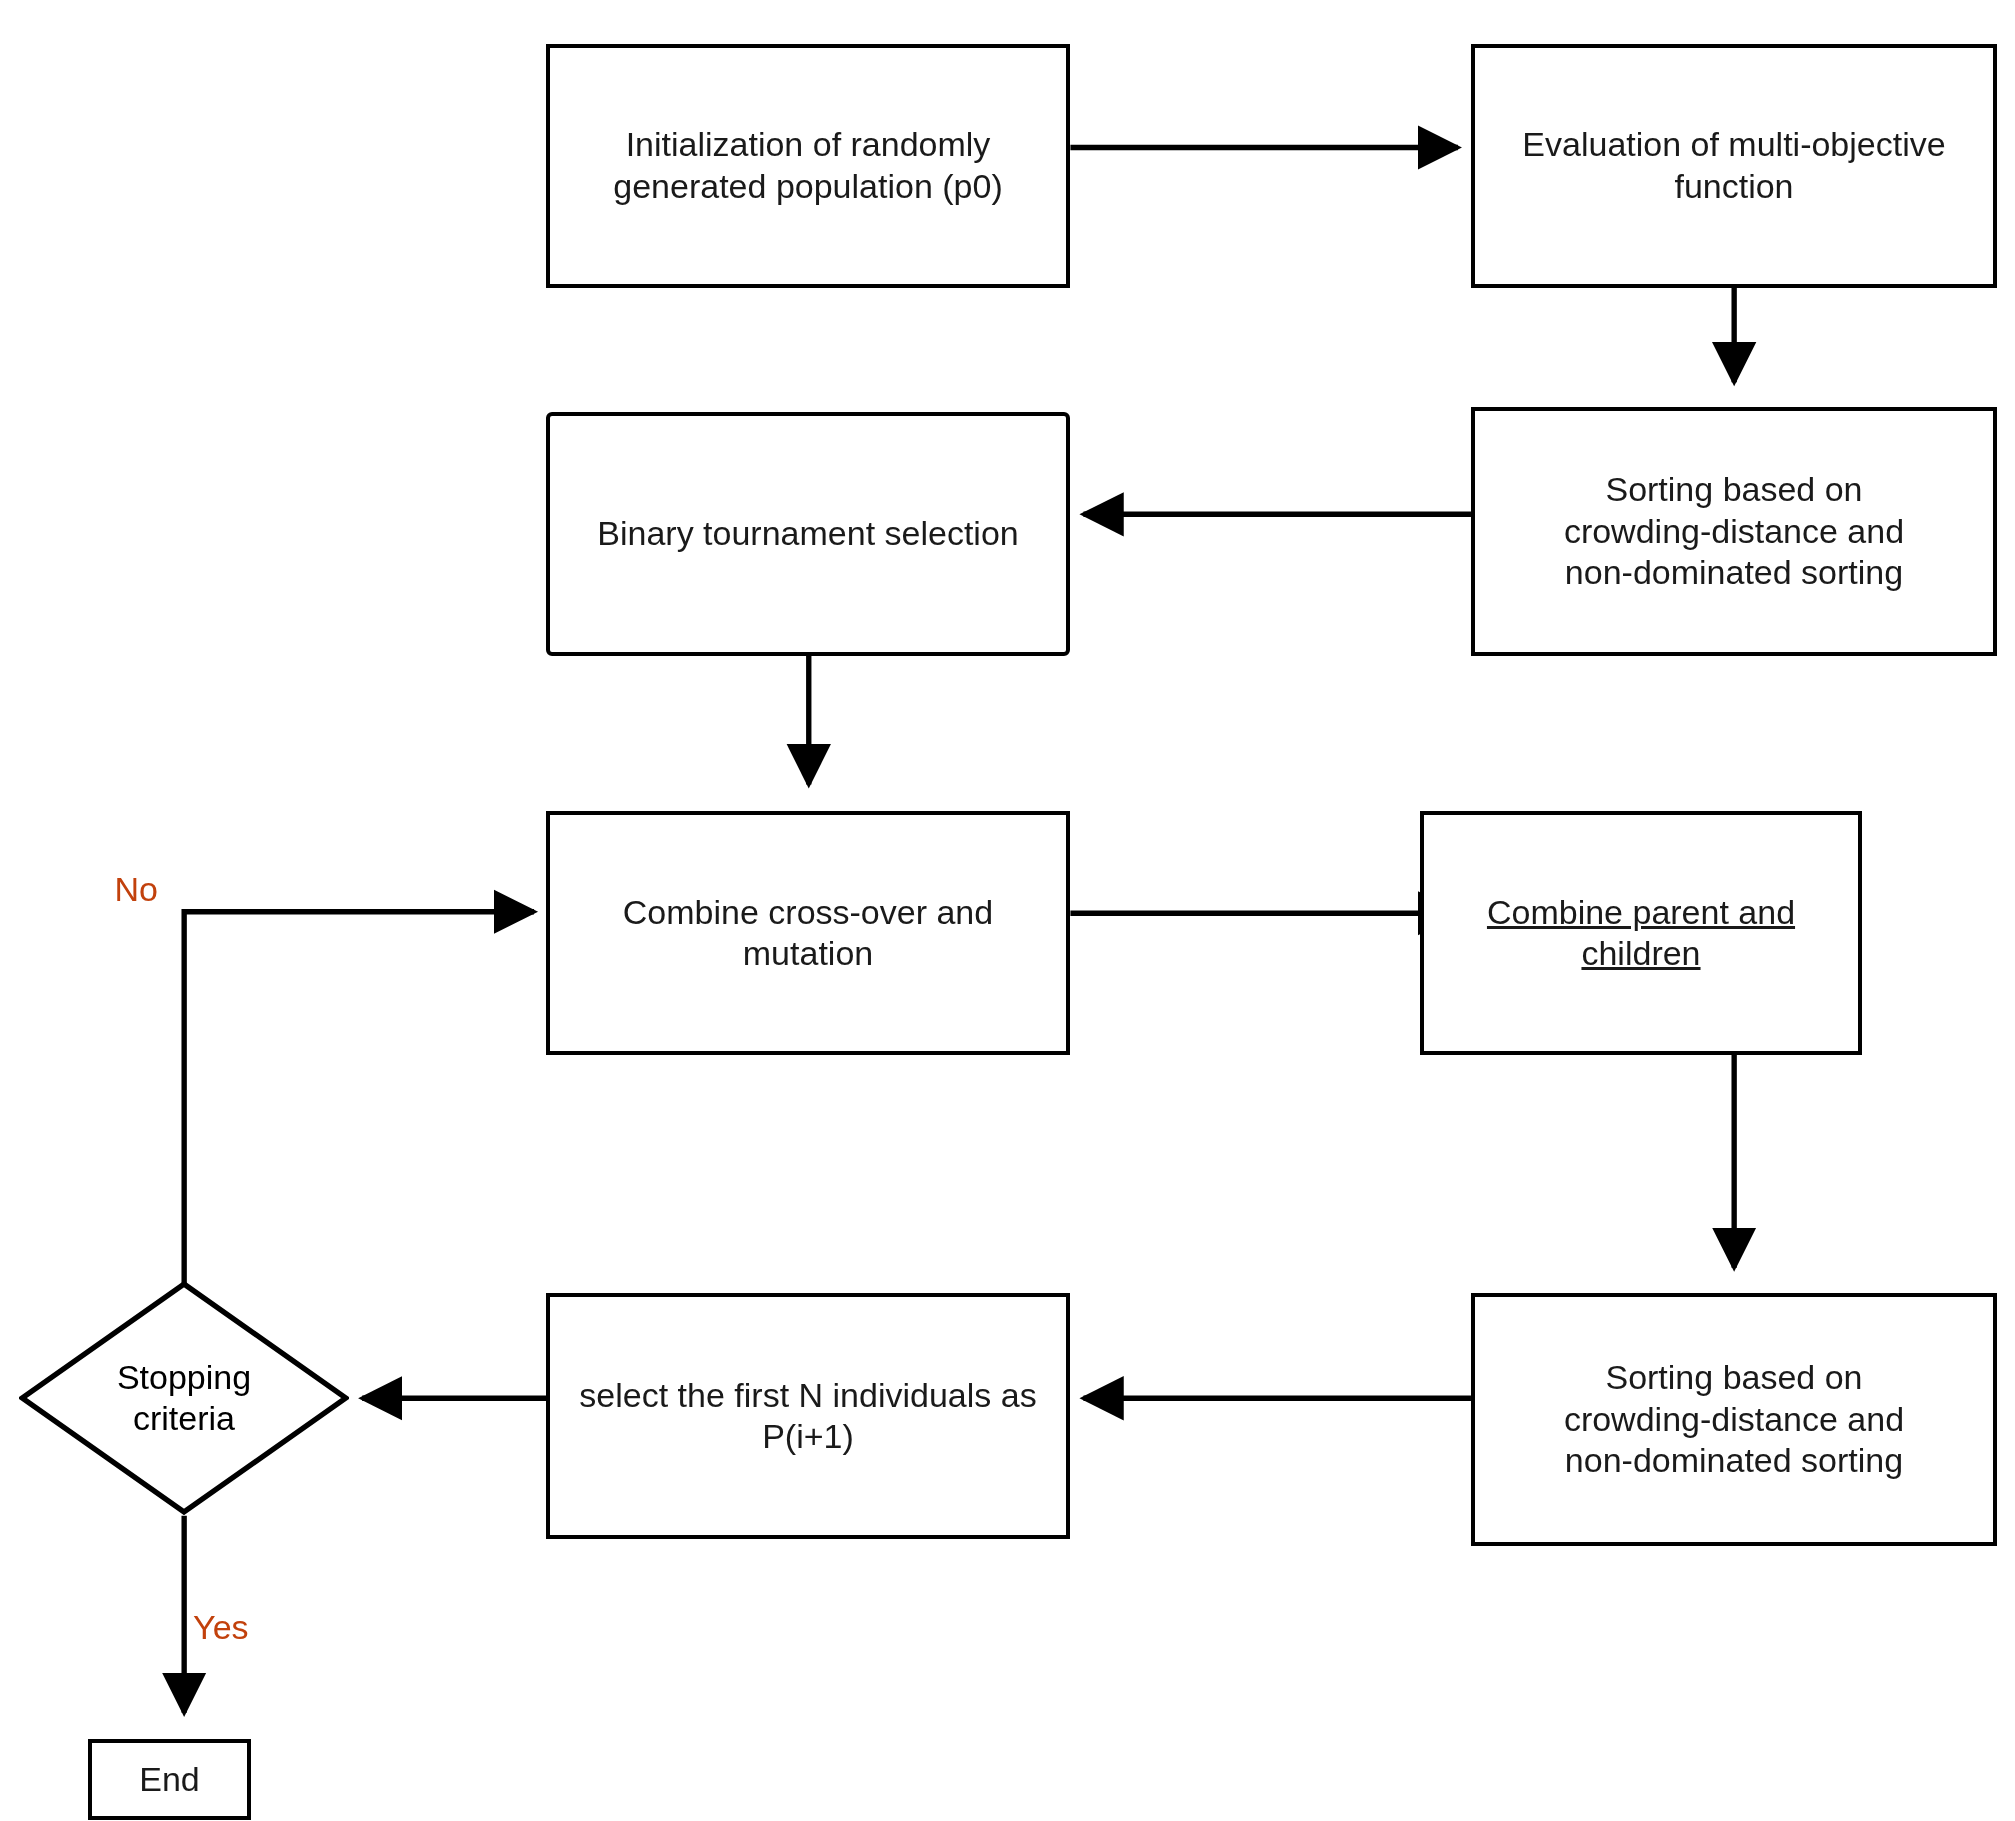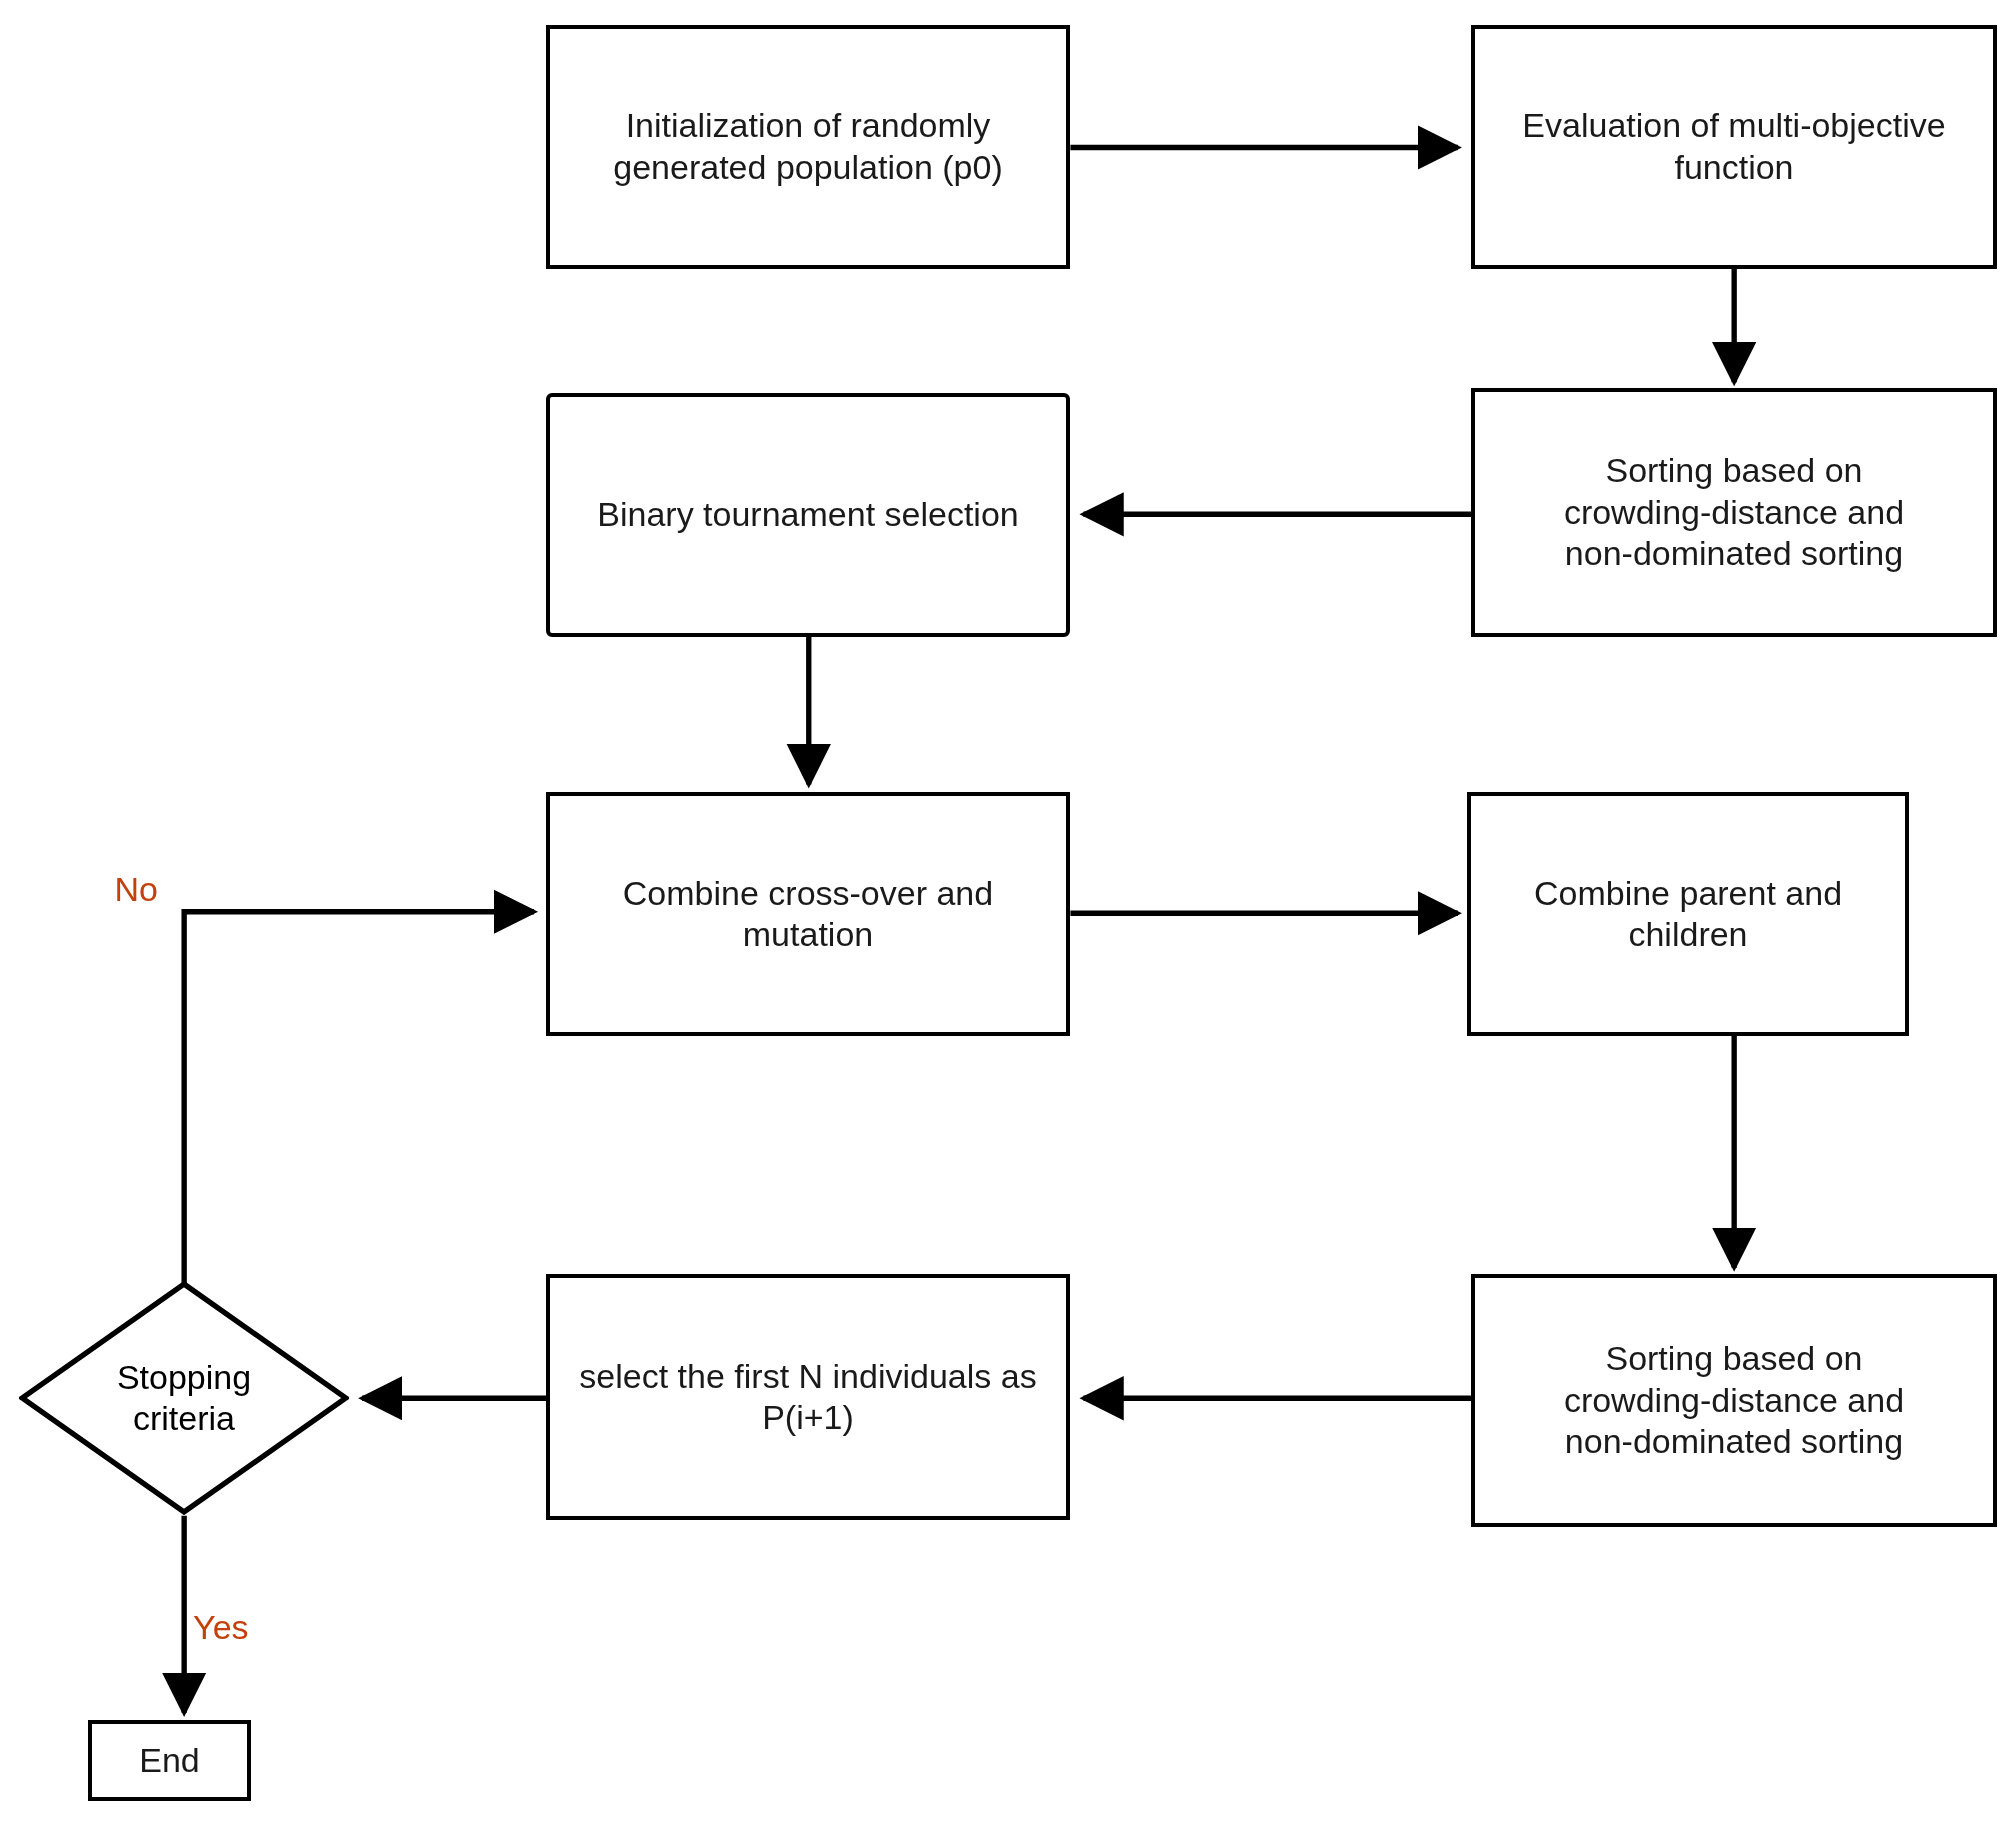--- a/index.html
+++ b/index.html
@@ -32,20 +32,21 @@
     display: flex;
     align-items: center;
     justify-content: center;
     text-align: center;
     color: #1a1a1a;
     font-size: 34px;
     line-height: 1.22;
     padding: 0 14px;
     white-space: pre-line;
     z-index: 2;
+    margin-top: 19px;
   }
   .node.terminal {
     border-width: 4.6px;
     font-size: 34px;
   }
   .diamond-wrap {
     position: absolute;
     z-index: 2;
   }
   .diamond-wrap svg {
@@ -122,21 +123,21 @@
 function</div>
 
   <div class="node" style="left:546px; top:393px; width:524px; height:244px;border-radius:6px;">Binary tournament selection</div>
 
   <div class="node" style="left:1471px; top:388px; width:526px; height:249px;">Sorting based on
 crowding-distance and
 non-dominated sorting</div>
 
   <div class="node" style="left:546px; top:792px; width:524px; height:244px;">Combine cross-over and mutation</div>
 
-  <div class="node" style="left:1467px; top:792px; width:442px; height:244px;">Combine parent and children</div>
+  <div class="node" style="left:1420px; top:792px; width:442px; height:244px;text-decoration:underline;">Combine parent and children</div>
 
   <div class="node" style="left:546px; top:1274px; width:524px; height:246px;">select the first N individuals as
 P(i+1)</div>
 
   <div class="node" style="left:1471px; top:1274px; width:526px; height:253px;">Sorting based on
 crowding-distance and
 non-dominated sorting</div>
 
   <div class="diamond-wrap" style="left:19px; top:1281px; width:330px; height:234px;">
     <svg width="330" height="234" viewBox="0 0 430 305" xmlns="http://www.w3.org/2000/svg">

